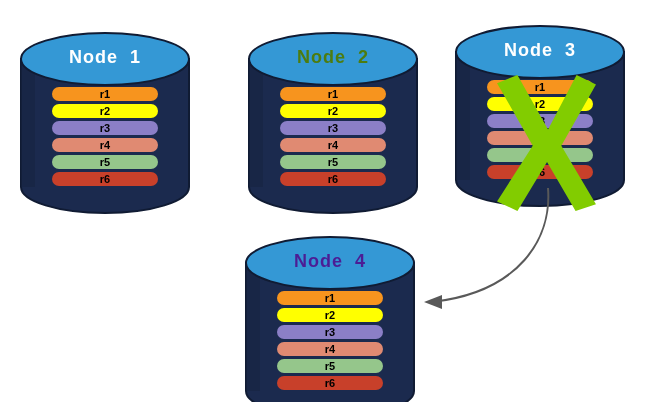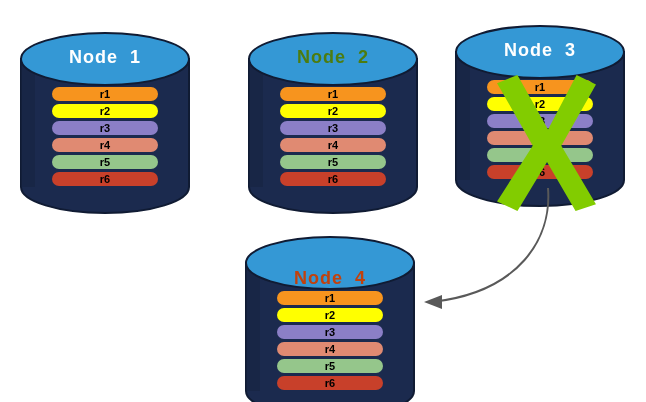--- a/index.html
+++ b/index.html
@@ -124,21 +124,21 @@
         <div class="row" style="background: rgb(149, 198, 139); width: 106px; color: rgb(0, 0, 0);"><span>r5</span></div>
         <div class="row" style="background: rgb(200, 64, 42); width: 106px; color: rgb(0, 0, 0);"><span>r6</span></div>
       </div>
     </div>
     <div class="node" style="left: 245px; top: 212px; width: 170px; height: 180px;">
       <svg width="170" height="180" viewBox="0 0 170 180">
         <path d="M 1 26 L 1 154 A 84 26 0 0 0 169 154 L 169 26 Z" fill="#1B2A4E" stroke="#101B33" stroke-width="2"></path>
         <rect x="1" y="26" width="14" height="128" fill="#16233F" opacity="0.55"></rect>
         <ellipse cx="85" cy="26" rx="84" ry="26" fill="#3498D5" stroke="#101B33" stroke-width="2"></ellipse>
       </svg>
-      <div class="node-title" style="top: 31px; color: #c2410c;">Node  4</div>
+      <div class="node-title" style="top: 14px; color: #4c1d95;">Node  4</div>
       <div class="rows" style="top: 54px;">
         <div class="row" style="background: rgb(247, 148, 30); width: 106px; color: rgb(0, 0, 0);"><span>r1</span></div>
         <div class="row" style="background: rgb(255, 255, 0); width: 106px; color: rgb(0, 0, 0);"><span>r2</span></div>
         <div class="row" style="background: rgb(139, 127, 199); width: 106px; color: rgb(0, 0, 0);"><span>r3</span></div>
         <div class="row" style="background: rgb(224, 138, 114); width: 106px; color: rgb(0, 0, 0);"><span>r4</span></div>
         <div class="row" style="background: rgb(149, 198, 139); width: 106px; color: rgb(0, 0, 0);"><span>r5</span></div>
         <div class="row" style="background: rgb(200, 64, 42); width: 106px; color: rgb(0, 0, 0);"><span>r6</span></div>
       </div>
     </div>
     <div class="xmark" style="left: 495px; top: 50px; width: 102px; height: 136px;"><svg width="102" height="136" viewBox="0 0 100 100" preserveAspectRatio="none">

